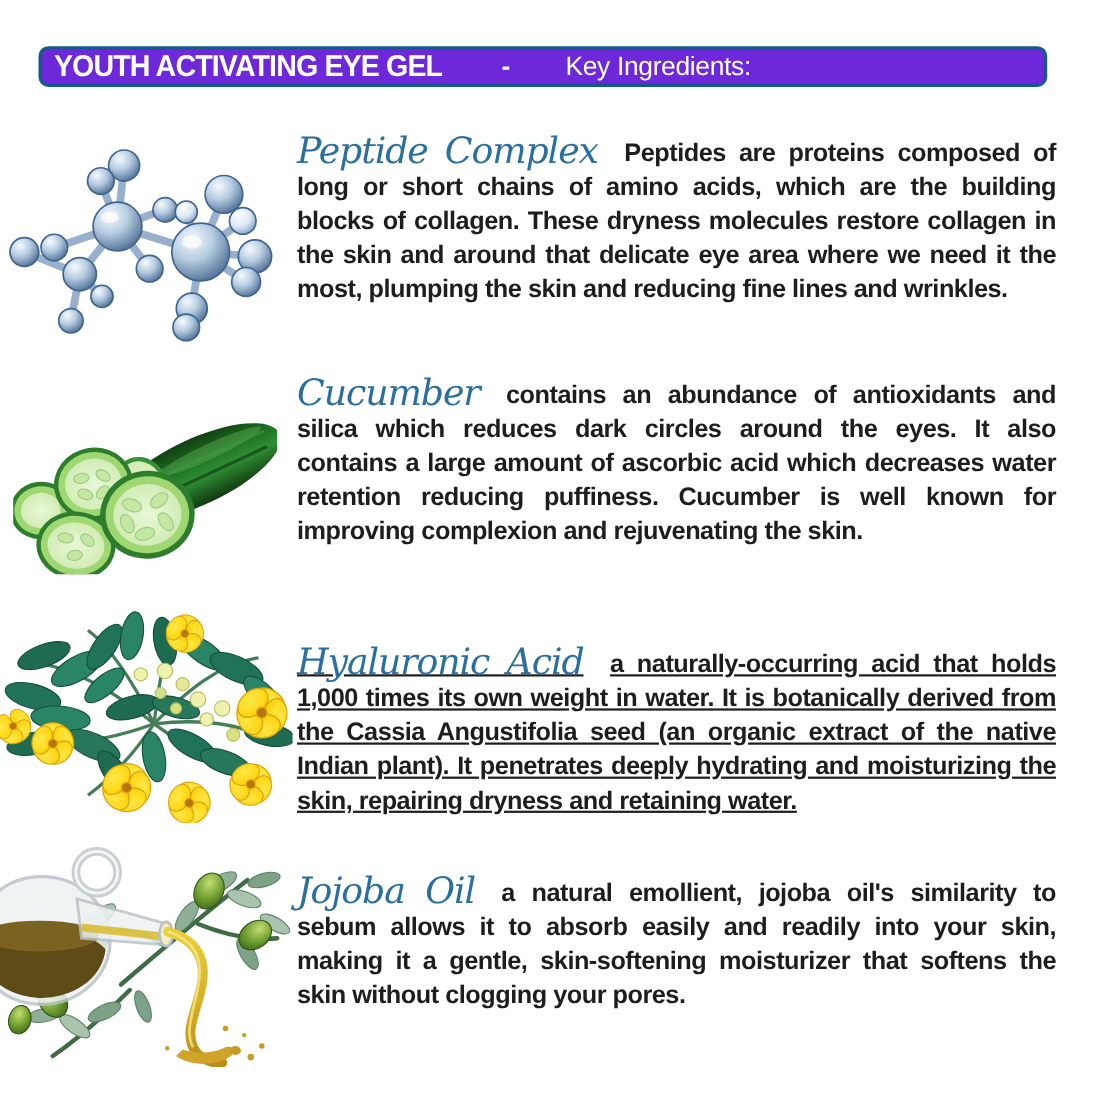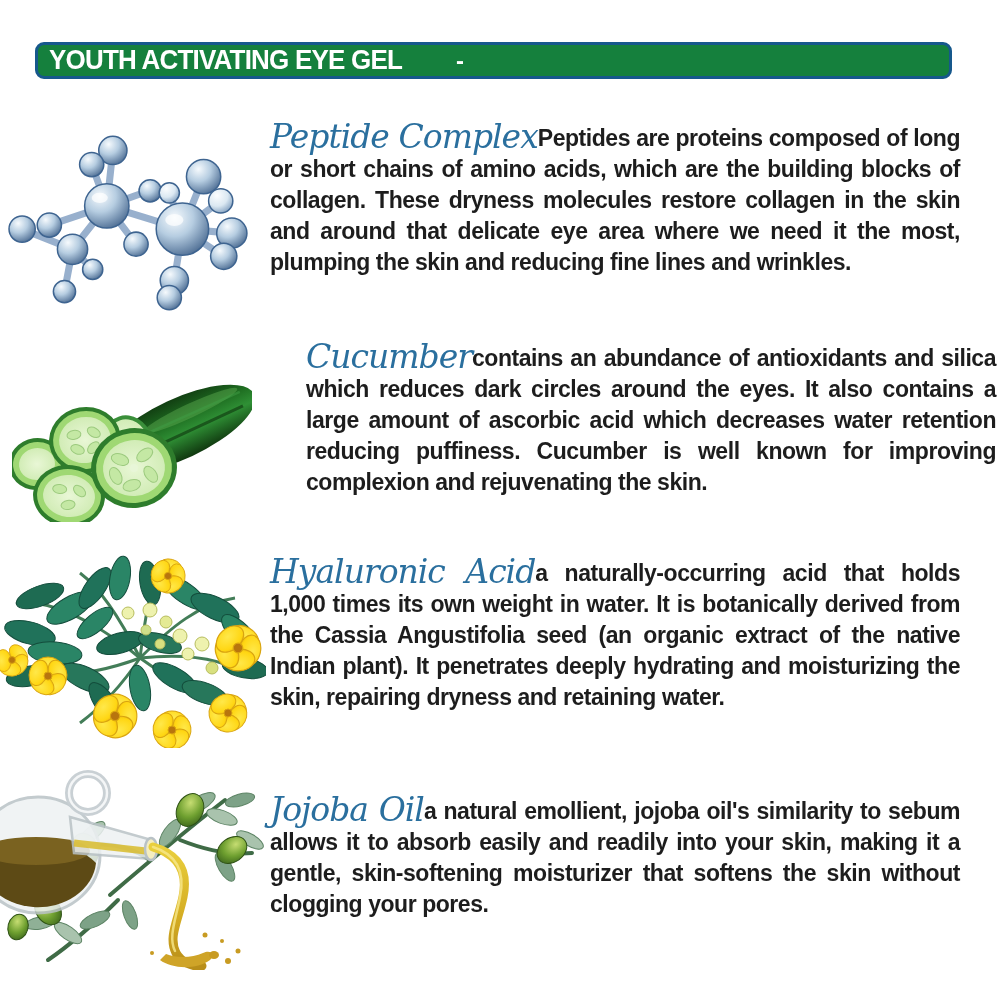--- a/index.html
+++ b/index.html
@@ -9,21 +9,21 @@
     height: 1000px;
     background: #ffffff;
     overflow: hidden;
     font-family: "Liberation Sans", sans-serif;
   }
   
   .header-bar {
     position: absolute;
     left: 35px; top: 42px;
     width: 900px; height: 31px;
-    background: #15803d;
+    background: #6d28d9;
     border: 3px solid #16588c;
     border-radius: 9px;
     display: flex;
     align-items: center;
     padding-left: 11px;
     color: #ffffff;
     white-space: nowrap;
     gap: 40px;
   }
   .header-title {
@@ -56,42 +56,43 @@
     line-height: 31px;
     margin: 0;
   }
   .ing-heading {
     font-family: "DejaVu Serif", serif;
     font-style: italic;
     font-weight: normal;
     font-size: 33px;
     letter-spacing: -1px;
     color: #2a6f9e;
-    padding-right: 0;
+    padding-right: 24px;
     vertical-align: -2px;
     line-height: 0;
   }
   .text-peptide    { top: 123px; }
-  .text-cucumber   { top: 343px; margin-left: 36px; }
-  .text-hyaluronic { top: 558px; }
+  .text-cucumber   { top: 343px; }
+  .text-hyaluronic { top: 588px; text-decoration: underline; }
   .text-jojoba     { top: 796px; }
 
   .img-peptide    { left: 6px;  top: 112px; width: 250px; height: 208px; }
   .img-cucumber   { left: 12px; top: 348px; width: 240px; height: 174px; }
   .img-hyaluronic { left: 0px;  top: 548px; width: 266px; height: 200px; }
   .img-jojoba     { left: 0px;  top: 755px; width: 266px; height: 215px; }
 </style>
 </head>
 <body>
 
 <div class="page">
 
   <div class="header-bar">
     <span class="header-title">YOUTH ACTIVATING EYE GEL</span>
     <span class="header-sep">-</span>
+    <span class="header-subtitle">Key Ingredients:</span>
   </div>
 
   <svg class="section-img img-peptide" viewBox="0 0 248 206">
     <defs>
       <radialGradient id="ball" cx="35%" cy="28%" r="80%">
         <stop offset="0%" stop-color="#f6fafd"></stop>
         <stop offset="45%" stop-color="#b6cde1"></stop>
         <stop offset="100%" stop-color="#48688f"></stop>
       </radialGradient>
       <radialGradient id="ballPale" cx="35%" cy="28%" r="80%">

